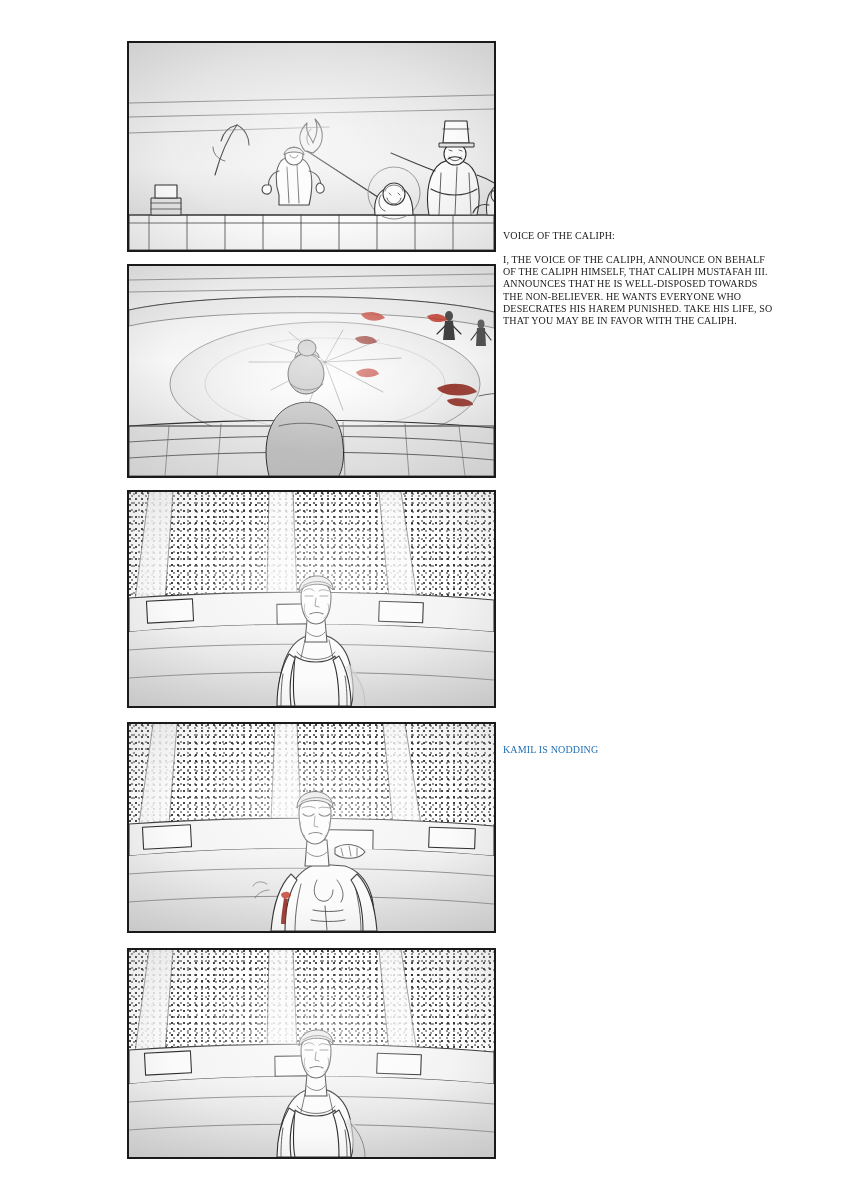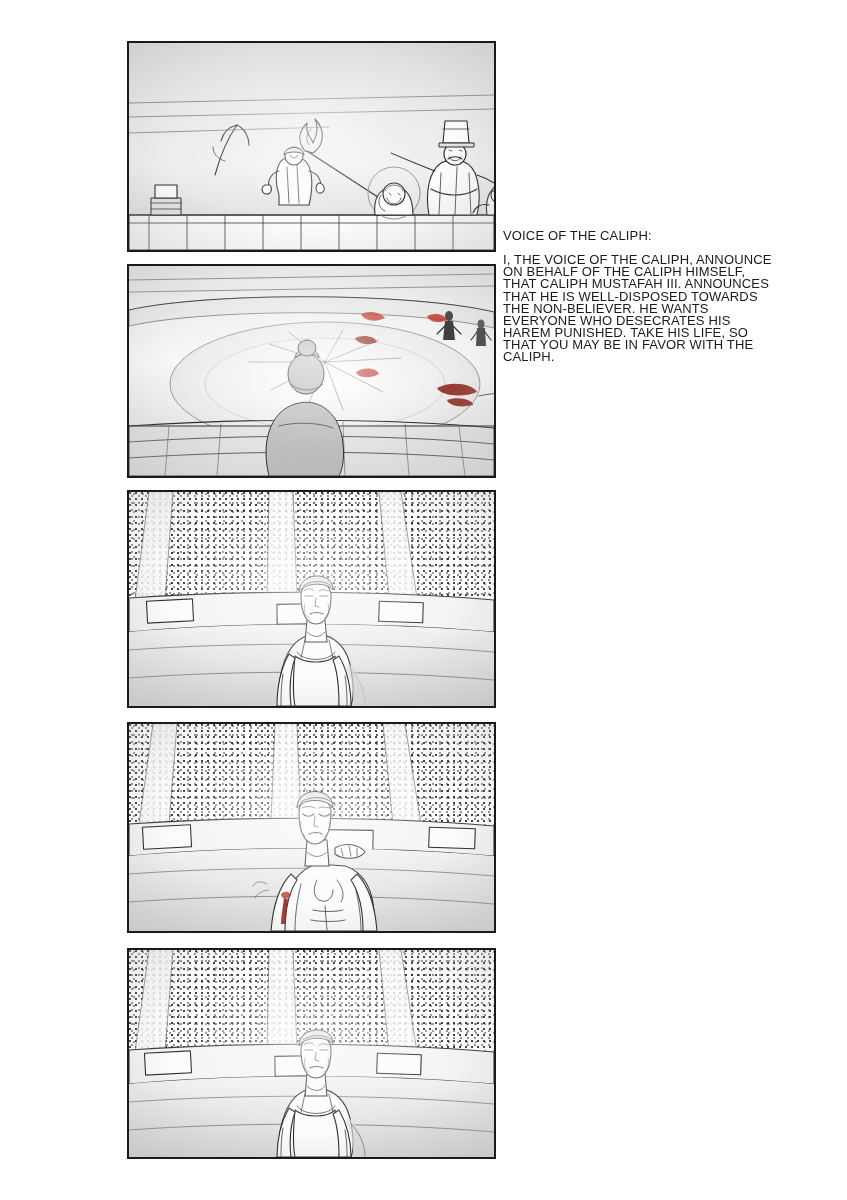--- a/index.html
+++ b/index.html
@@ -27,22 +27,22 @@
   }
   .panel-inner {
     position: absolute;
     inset: 0;
     overflow: hidden;
   }
 
   
   .caption {
     position: absolute;
-    font-family: Liberation Sans, sans-serif;
-    font-size: 13px;
+    font-family: Liberation Serif, serif;
+    font-size: 10px;
     line-height: 12.1px;
     letter-spacing: 0.15px;
     color: #1a1a1a;
     white-space: pre-line;
     text-transform: uppercase;
     width: 300px;
   }
   .caption.blue {
     color: #1f6fb4;
   }
@@ -388,20 +388,23 @@
           <path class="inkT" d="M172 98 C170 104, 172 110, 176 112 M200 98 C202 104, 200 110, 196 112"></path>
 
           <path class="fillW" d="M206 124 C216 118, 230 120, 236 128 C230 136, 214 136, 206 130 Z"></path>
           <path class="ink2" d="M212 124 L214 132 M220 122 L222 132 M228 124 L228 132"></path>
         </g>
       </svg>
       <div class="vignette"></div>
     </div>
   </div>
 
+  <div class="caption blue" style="left:503px; top:732px; width:272px;">
+    <div>KAMIL IS NODDING</div>
+  </div>
 
   <div class="panel" style="left:127px; top:948px; width:365px; height:207px;">
     <div class="panel-inner">
       <div class="halftone"></div>
       <svg class="art" viewBox="0 0 365 207" preserveAspectRatio="none">
         <defs>
           <linearGradient id="gflr5" x1="0" y1="0" x2="0" y2="1">
             <stop offset="0%" stop-color="#f2f2f2"></stop>
             <stop offset="100%" stop-color="#d8d8d8"></stop>
           </linearGradient>

